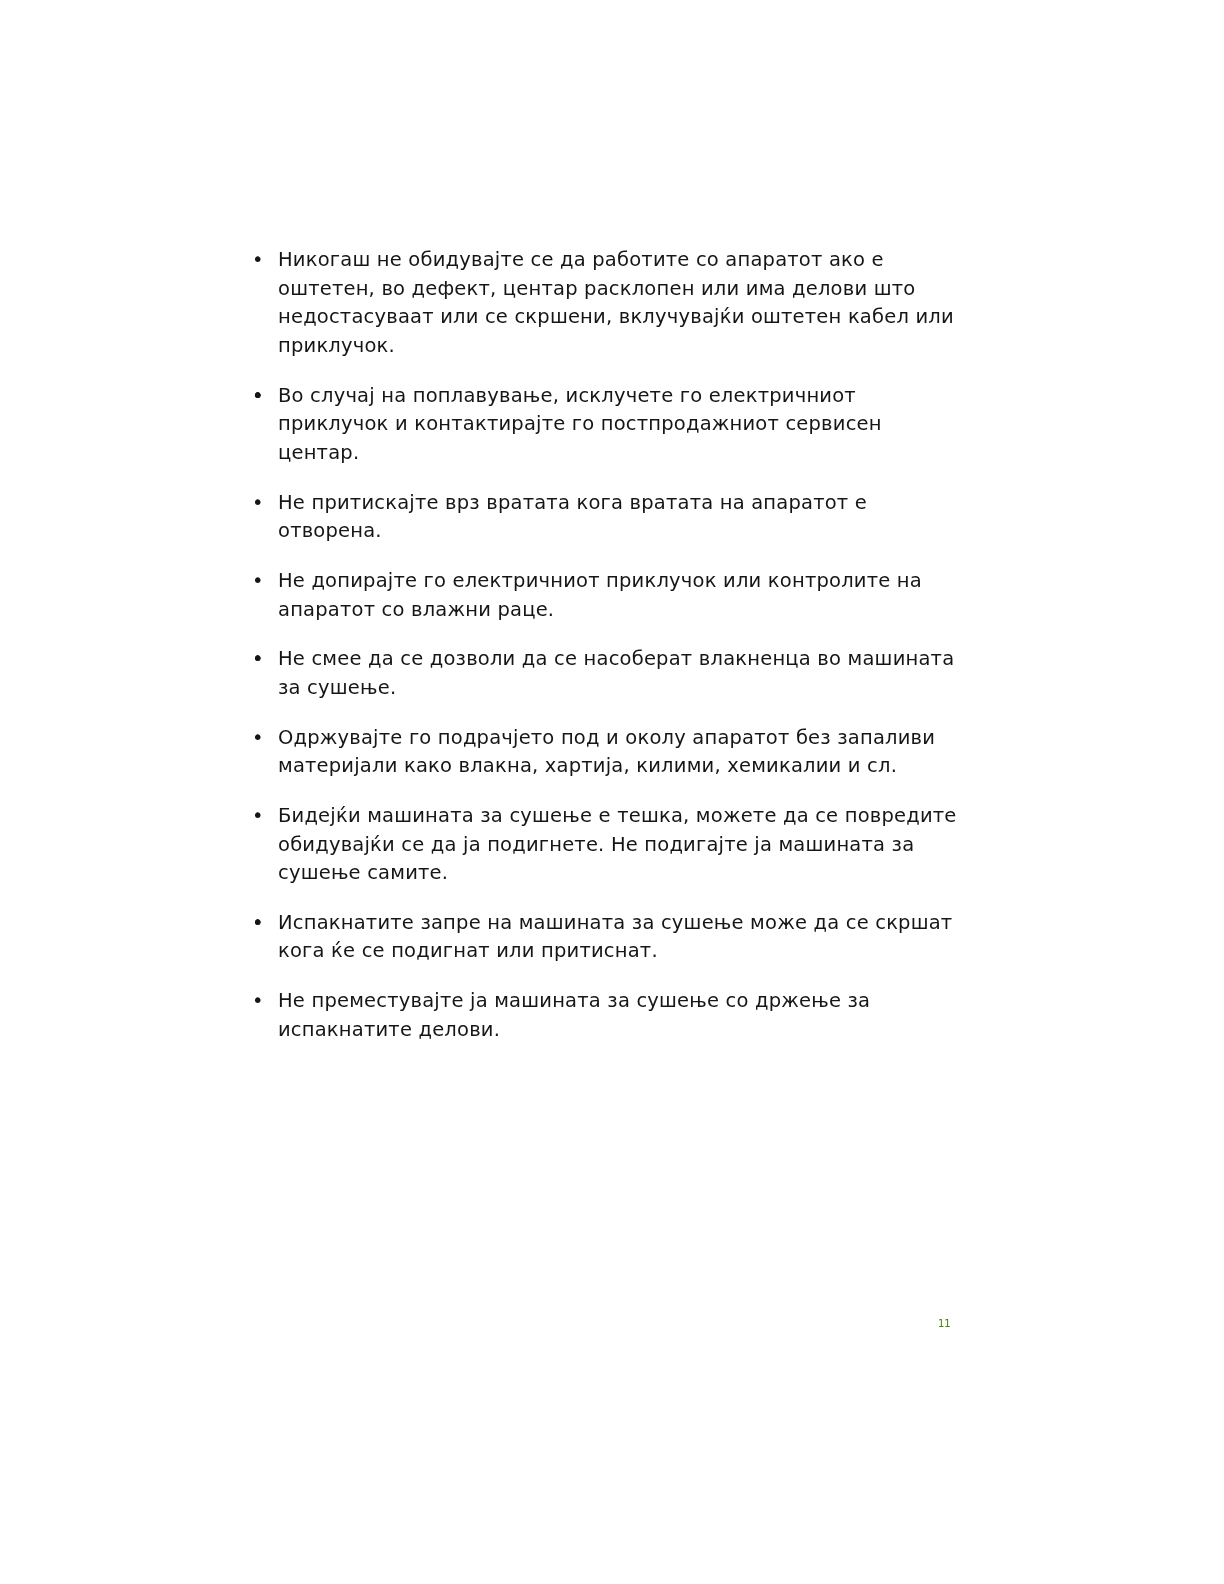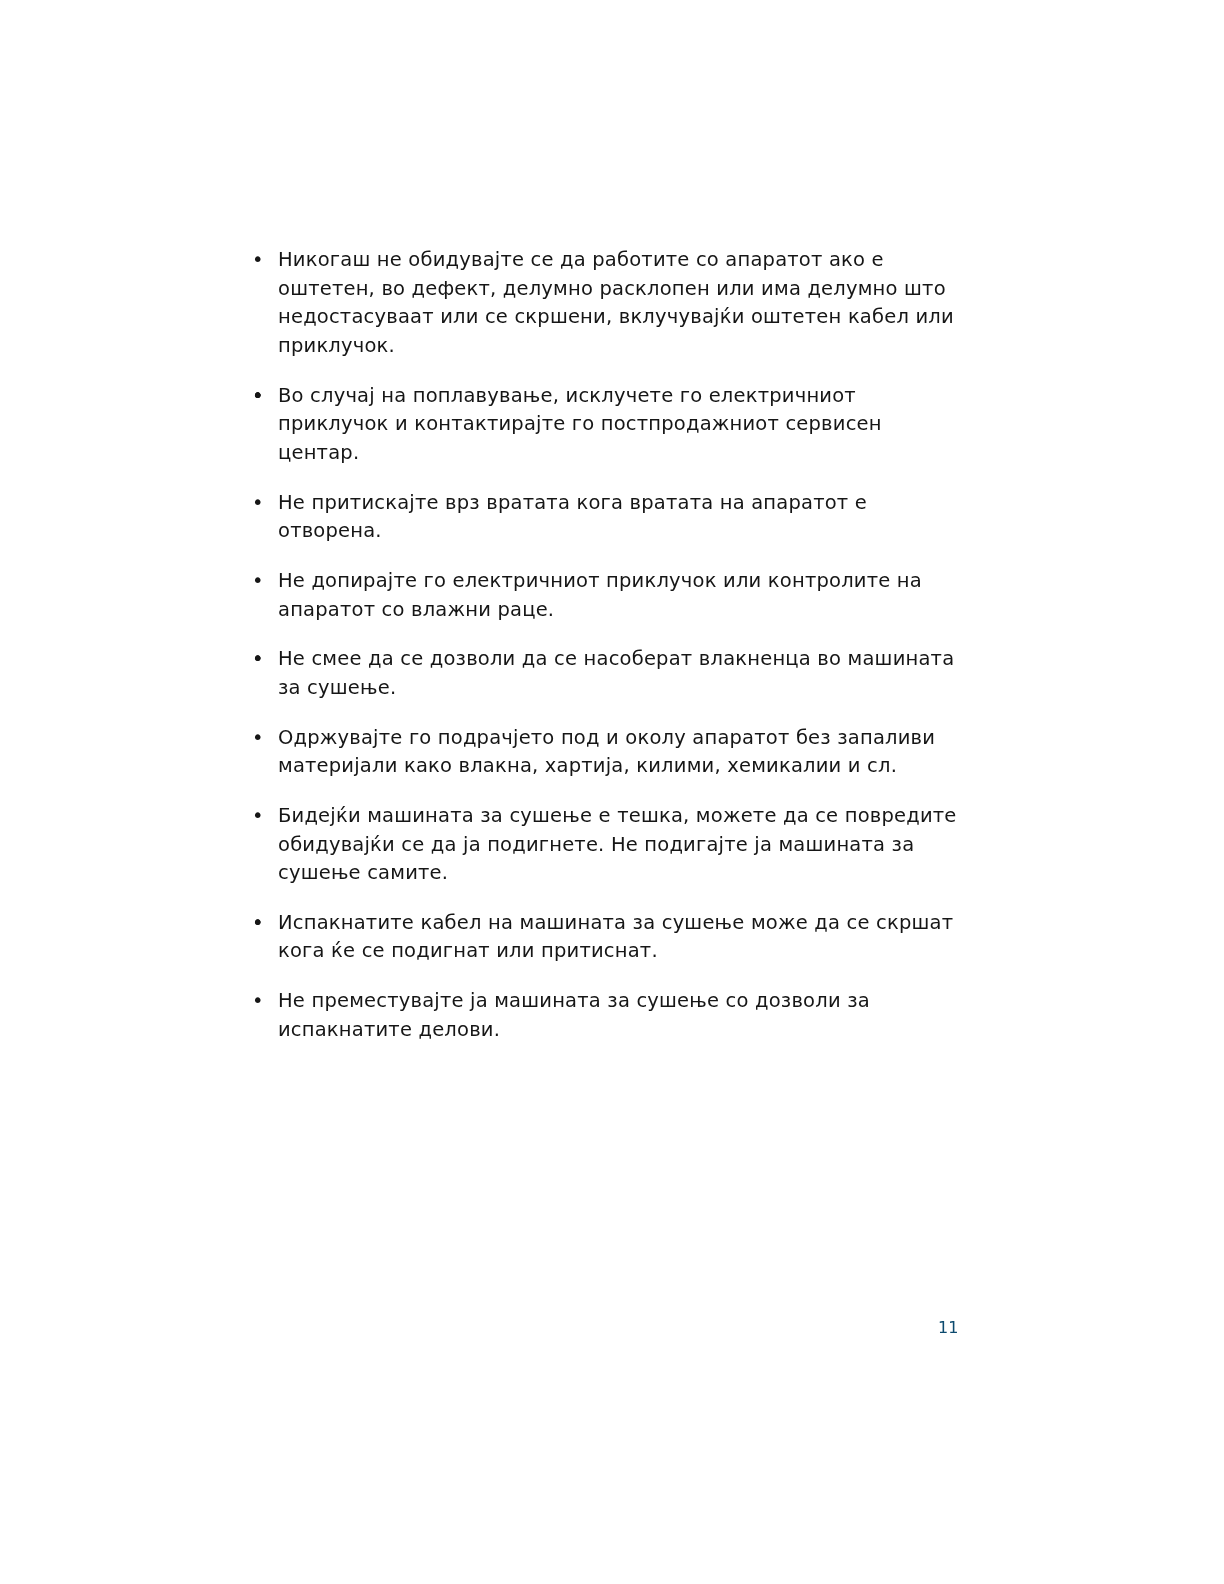--- a/index.html
+++ b/index.html
@@ -47,33 +47,33 @@
     left: 4px;
     top: 0;
     font-size: 19.5px;
     line-height: 1.47;
     color: #161616;
   }
   .page-number {
     position: absolute;
     left: 938px;
     top: 1318px;
-    font-size: 16px;
-    color: #0c4a6e;
+    font-size: 10px;
+    color: #4d7c0f;
   }
 </style>
 </head>
 <body>
 
 <div class="page">
   <div class="content">
     <ul class="bullet-list">
       <li class="bullet-item">
         <span class="bullet-marker">•</span>
-        <span>Никогаш не обидувајте се да работите со апаратот ако е оштетен, во дефект, делумно расклопен или има делумно што недостасуваат или се скршени, вклучувајќи оштетен кабел или приклучок.</span>
+        <span>Никогаш не обидувајте се да работите со апаратот ако е оштетен, во дефект, центар расклопен или има делови што недостасуваат или се скршени, вклучувајќи оштетен кабел или приклучок.</span>
       </li>
       <li class="bullet-item">
         <span class="bullet-marker">•</span>
       </li>
       <li class="bullet-item">
         <span class="bullet-marker">•</span>
       </li>
       <li class="bullet-item">
         <span class="bullet-marker">•</span>
         <span>Во случај на поплавување, исклучете го електричниот приклучок и контактирајте го постпродажниот сервисен центар.</span>
@@ -99,22 +99,22 @@
       </li>
       <li class="bullet-item">
         <span class="bullet-marker">•</span>
         <span>Бидејќи машината за сушење е тешка, можете да се повредите обидувајќи се да ја подигнете. Не подигајте ја машината за сушење самите.</span>
       </li>
       <li class="bullet-item">
         <span class="bullet-marker">•</span>
       </li>
       <li class="bullet-item">
         <span class="bullet-marker">•</span>
-        <span>Испакнатите кабел на машината за сушење може да се скршат кога ќе се подигнат или притиснат.</span>
+        <span>Испакнатите запре на машината за сушење може да се скршат кога ќе се подигнат или притиснат.</span>
       </li>
       <li class="bullet-item">
         <span class="bullet-marker">•</span>
-        <span>Не преместувајте ја машината за сушење со дозволи за испакнатите делови.</span>
+        <span>Не преместувајте ја машината за сушење со држење за испакнатите делови.</span>
       </li>
     </ul>
   </div>
   <div class="page-number">11</div>
 </div>
 
 </body></html>

